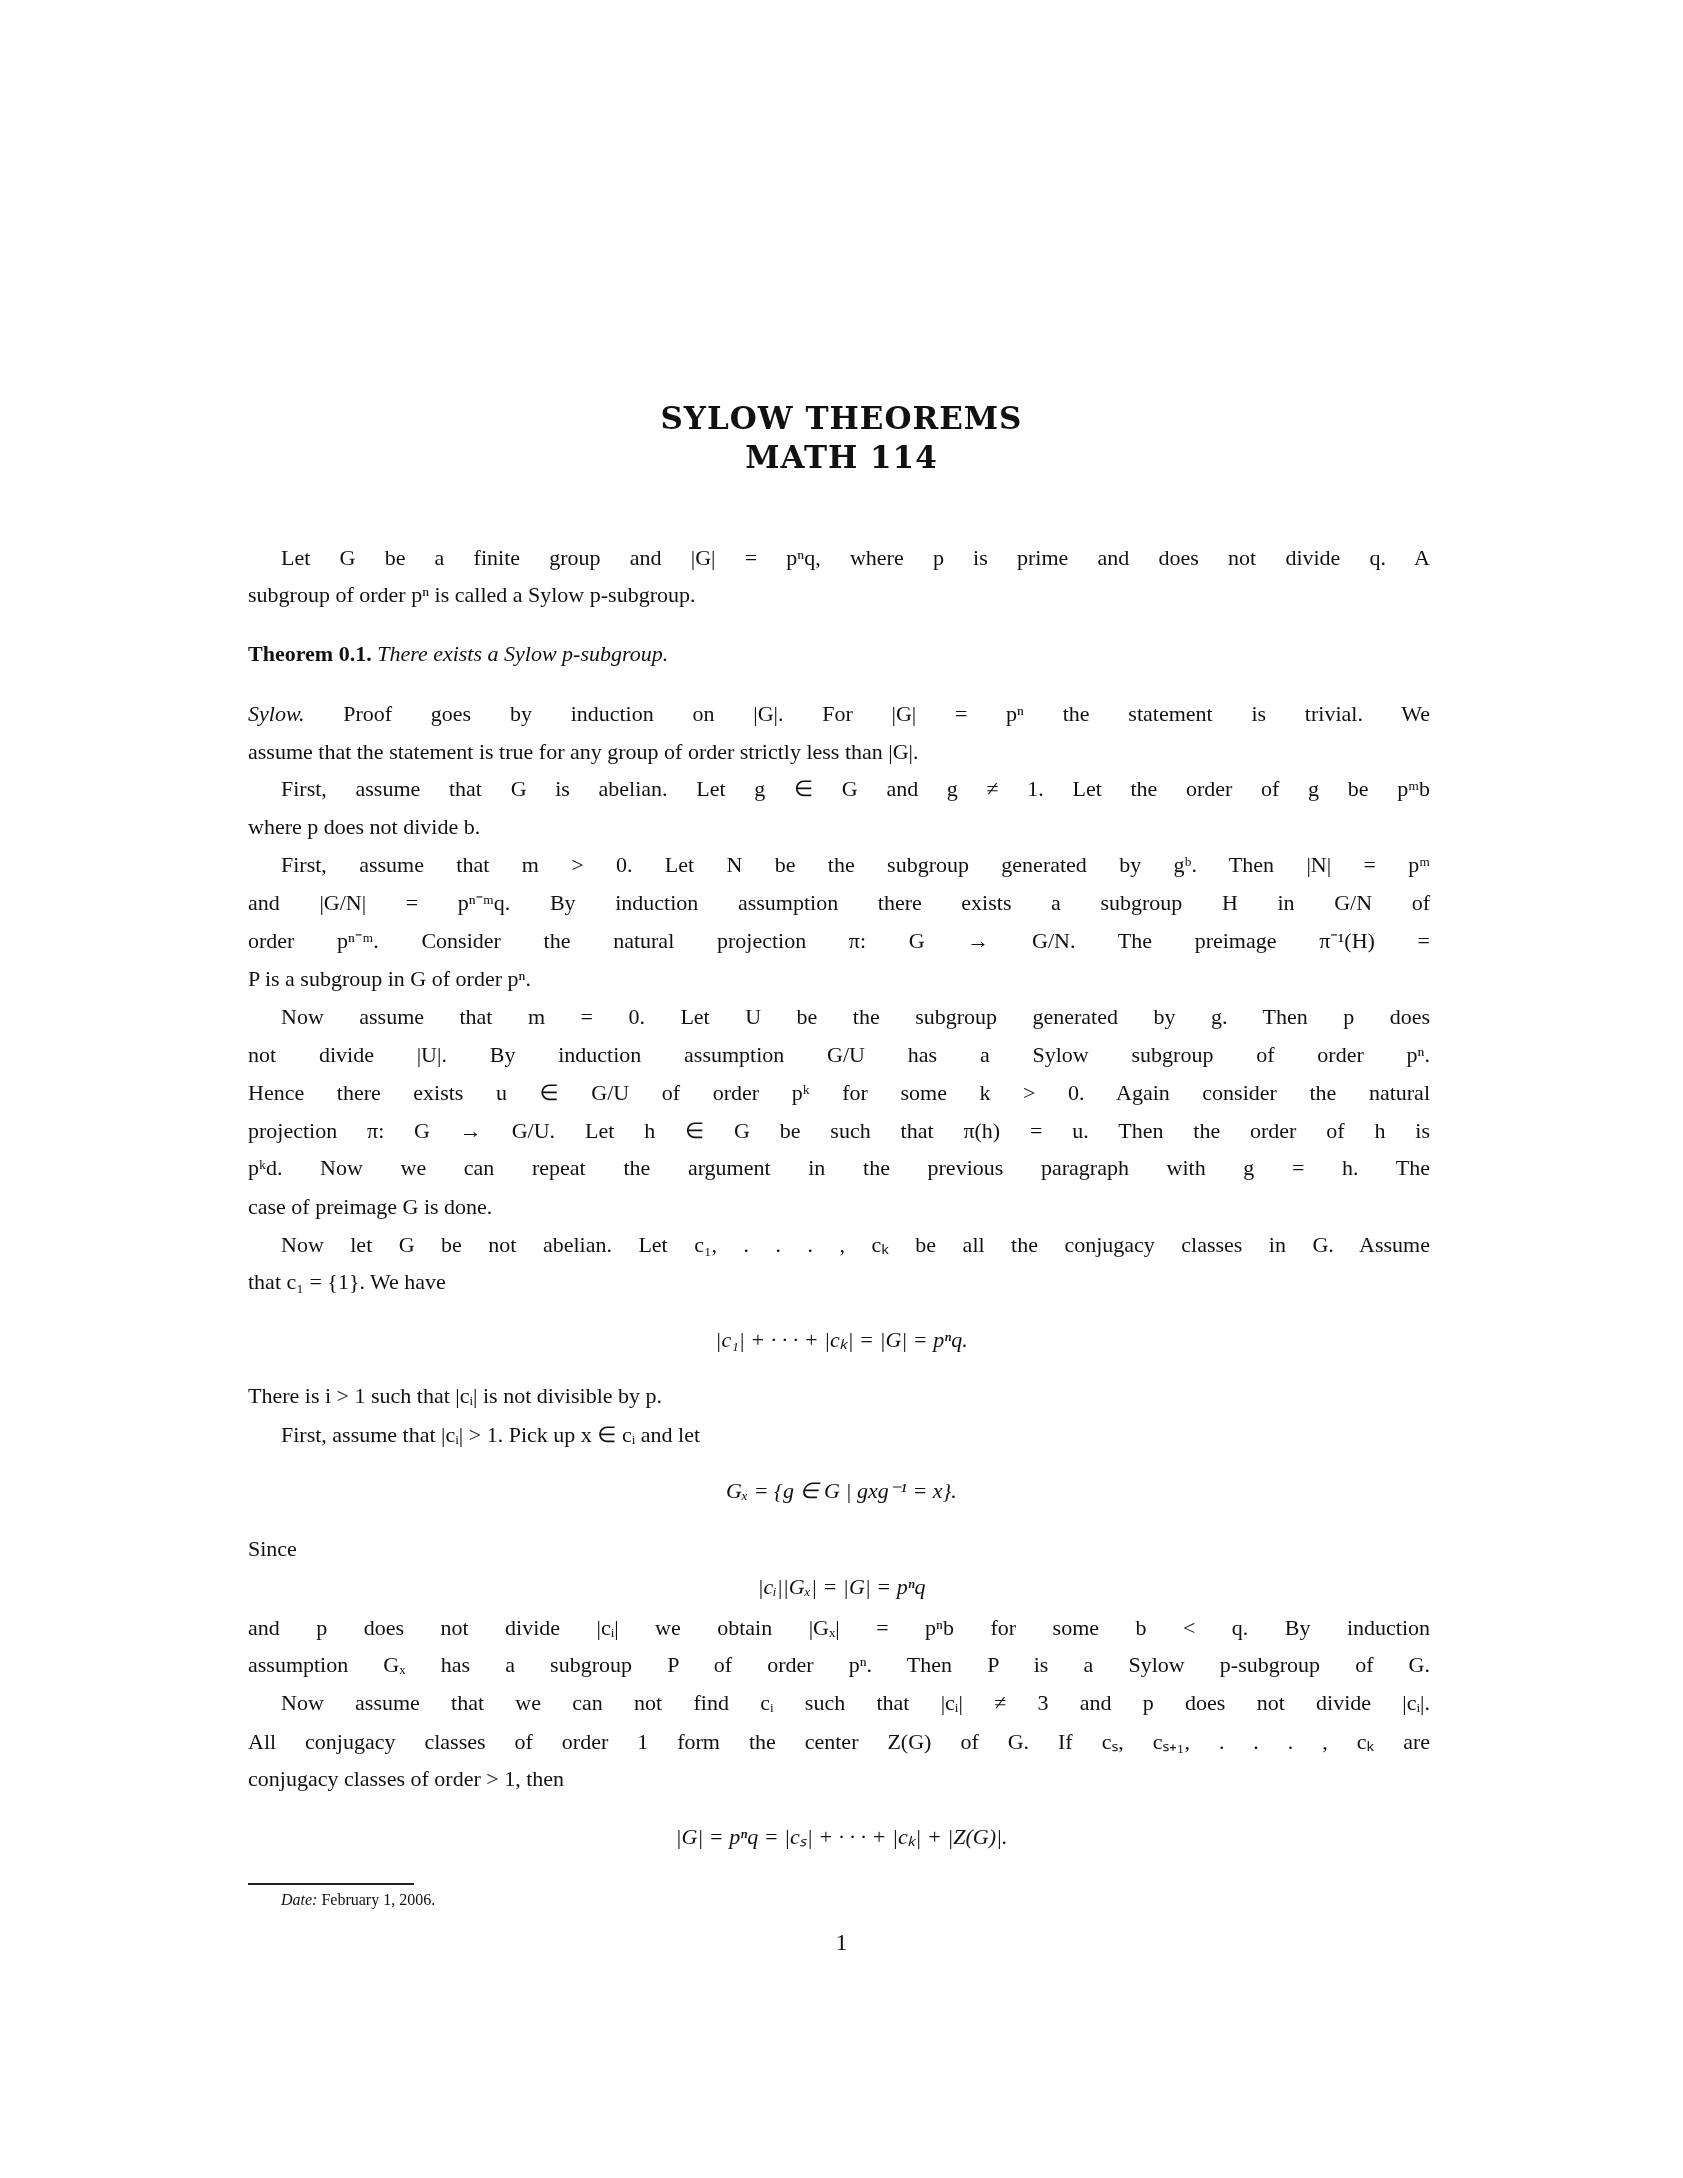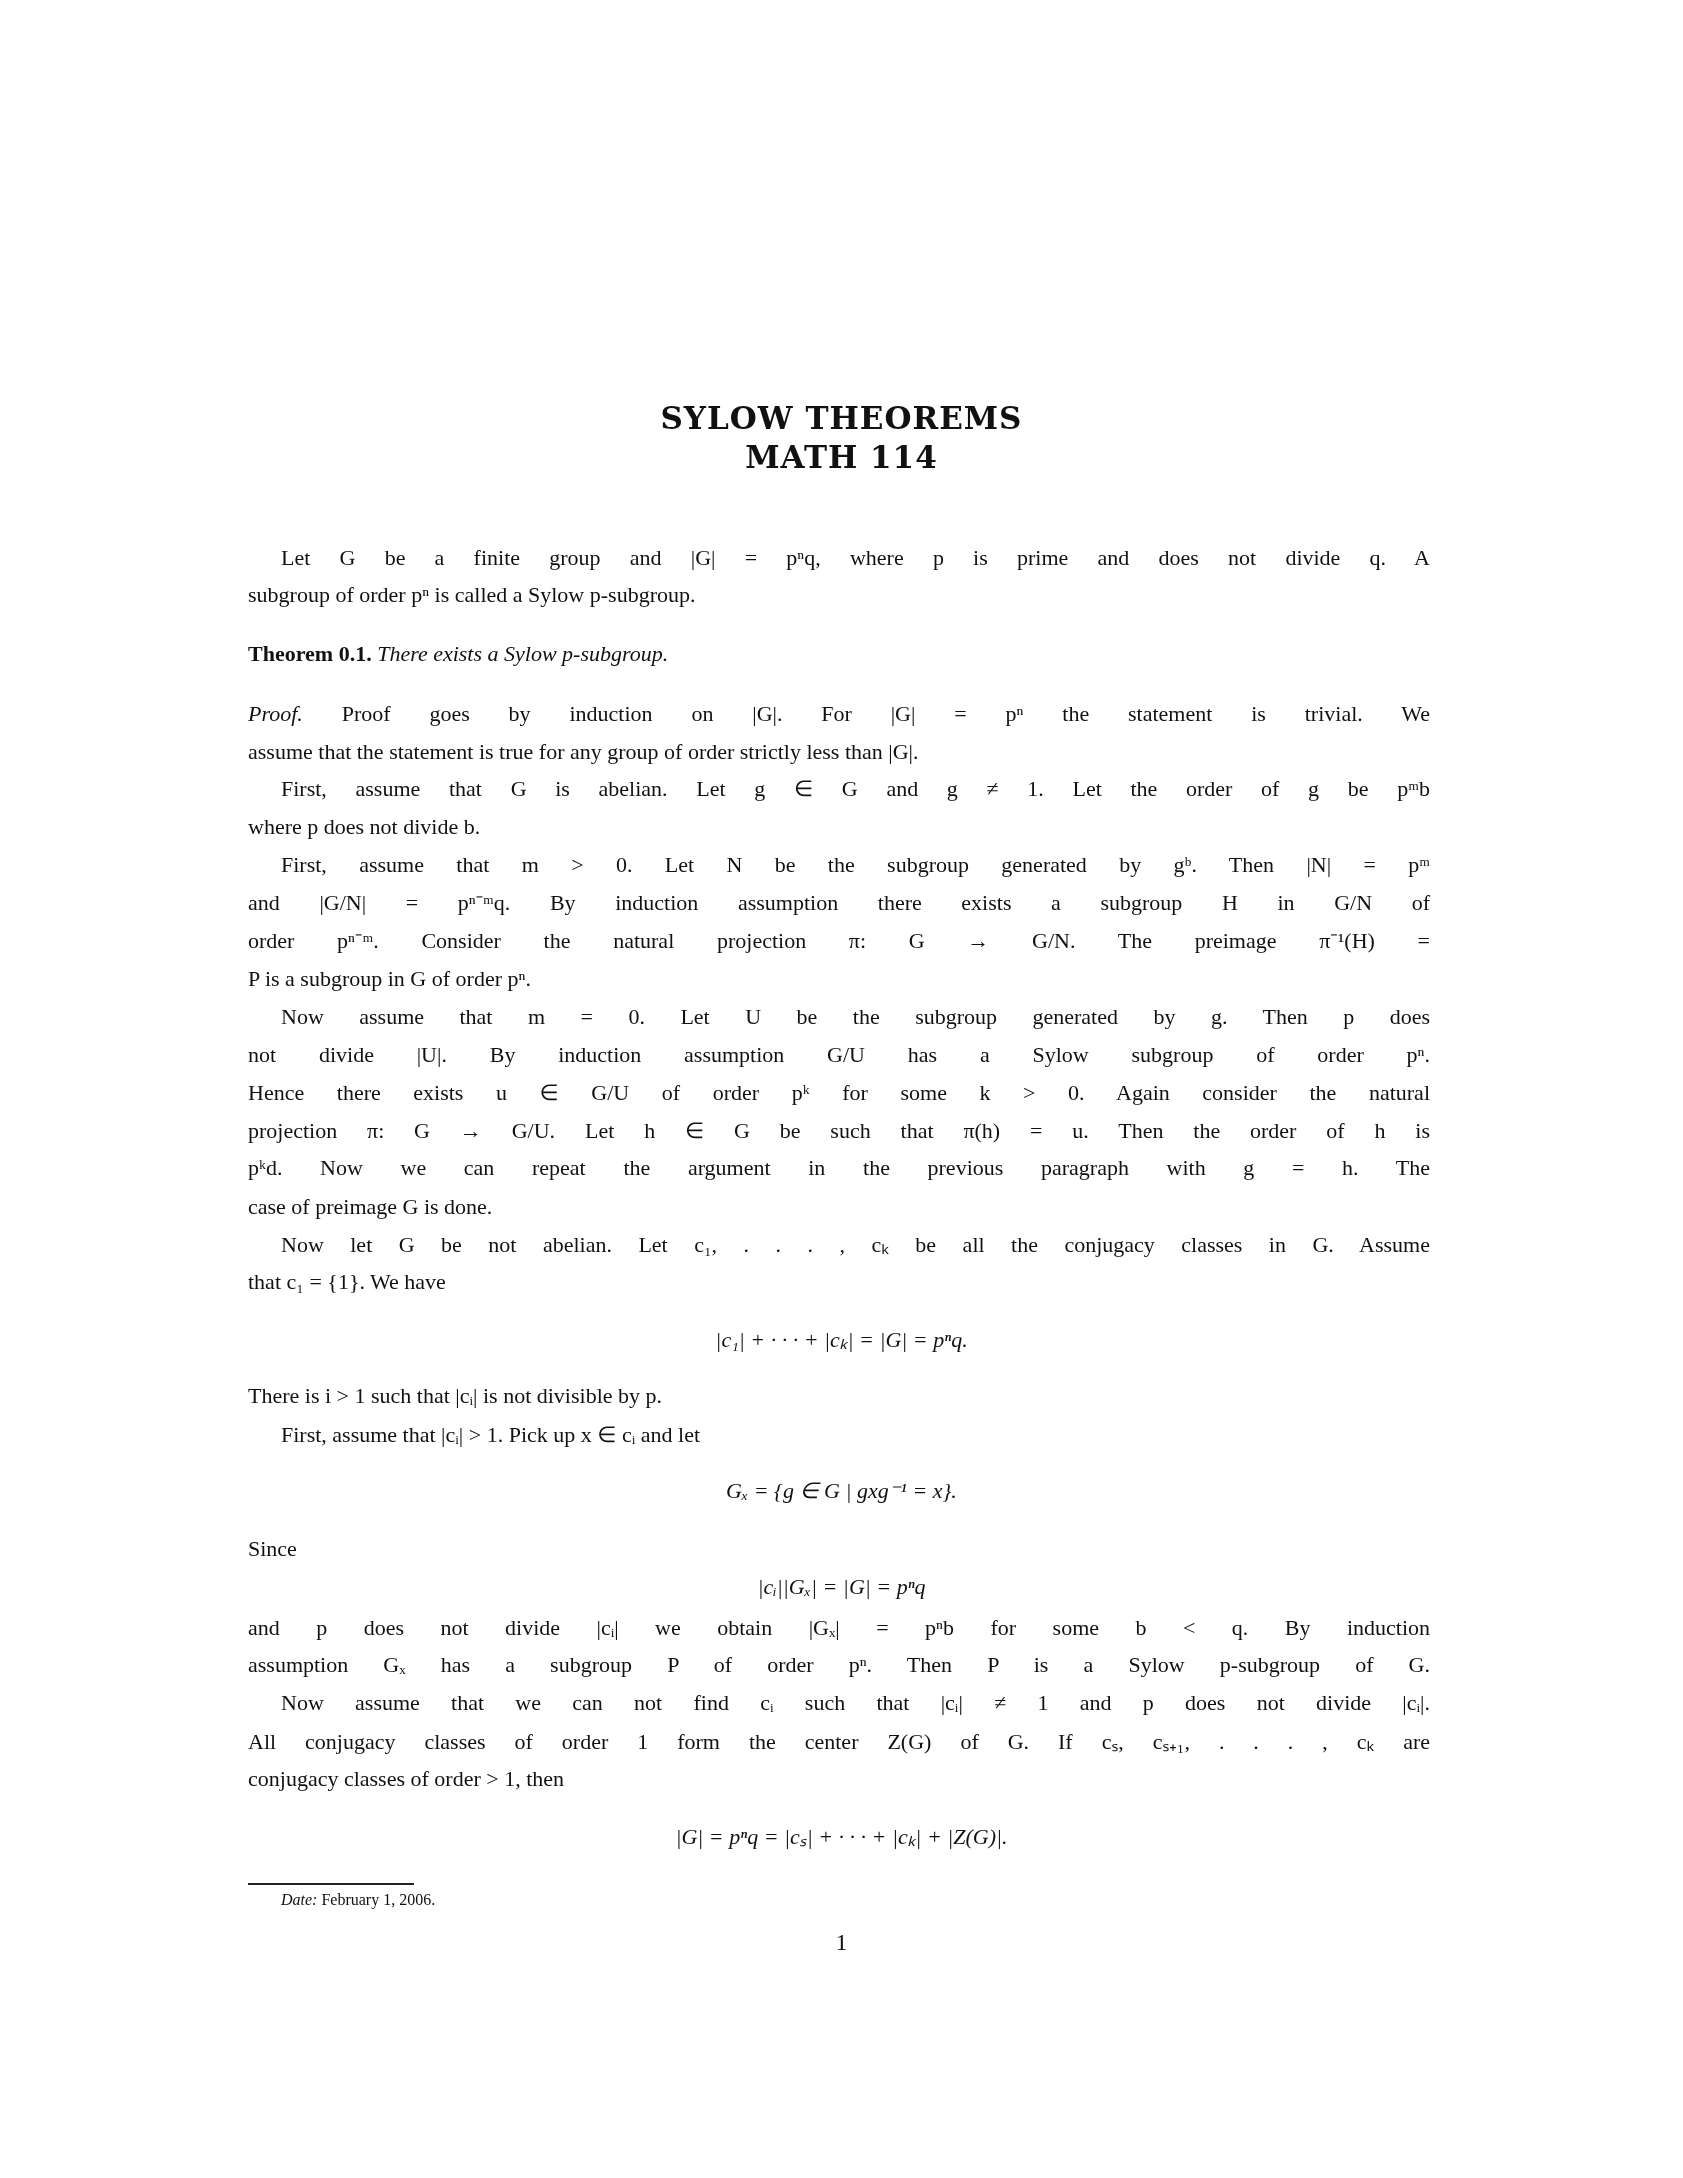--- a/index.html
+++ b/index.html
@@ -29,21 +29,21 @@
 
   <div class="line indent just" style="top:539px;">Let G be a finite group and |G| = pⁿq, where p is prime and does not divide q. A</div>
   <div class="line" style="top:576px;">subgroup of order pⁿ is called a Sylow p-subgroup.</div>
 
   <div class="line" style="top:635px;">
     <b>Theorem 0.1.</b>
     <i>There exists a Sylow p-subgroup.</i>
   </div>
 
   <div class="line just" style="top:695px;">
-    <i>Proof.</i>
+    <i>Sylow.</i>
     <span>Proof goes by induction on |G|.  For |G| = pⁿ the statement is trivial.  We</span>
   </div>
   <div class="line" style="top:733px;">assume that the statement is true for any group of order strictly less than |G|.</div>
   <div class="line indent just" style="top:770px;">First, assume that G is abelian. Let g ∈ G and g ≠ 1. Let the order of g be pᵐb</div>
   <div class="line" style="top:808px;">where p does not divide b.</div>
   <div class="line indent just" style="top:846px;">First, assume that m &gt; 0. Let N be the subgroup generated by gᵇ. Then |N| = pᵐ</div>
   <div class="line just" style="top:884px;">and |G/N| = pⁿ⁻ᵐq. By induction assumption there exists a subgroup H in G/N of</div>
   <div class="line just" style="top:922px;">order pⁿ⁻ᵐ. Consider the natural projection π: G → G/N. The preimage π⁻¹(H) =</div>
   <div class="line" style="top:960px;">P is a subgroup in G of order pⁿ.</div>
   <div class="line indent just" style="top:998px;">Now assume that m = 0.  Let U be the subgroup generated by g.  Then p does</div>
@@ -61,21 +61,21 @@
   <div class="line indent" style="top:1416px;">First, assume that |cᵢ| &gt; 1. Pick up x ∈ cᵢ and let</div>
 
   <div class="line center m" style="top:1472px;">Gₓ = {g ∈ G | gxg⁻¹ = x}.</div>
 
   <div class="line" style="top:1530px;">Since</div>
 
   <div class="line center m" style="top:1568px;">|cᵢ||Gₓ| = |G| = pⁿq</div>
 
   <div class="line just" style="top:1609px;">and p does not divide |cᵢ| we obtain |Gₓ| = pⁿb for some b &lt; q.  By induction</div>
   <div class="line just" style="top:1646px;">assumption Gₓ has a subgroup P of order pⁿ. Then P is a Sylow p-subgroup of G.</div>
-  <div class="line indent just" style="top:1684px;">Now assume that we can not find cᵢ such that |cᵢ| ≠ 1 and p does not divide |cᵢ|.</div>
+  <div class="line indent just" style="top:1684px;">Now assume that we can not find cᵢ such that |cᵢ| ≠ 3 and p does not divide |cᵢ|.</div>
   <div class="line just" style="top:1723px;">All conjugacy classes of order 1 form the center Z(G) of G.  If cₛ, cₛ₊₁, . . . , cₖ are</div>
   <div class="line" style="top:1760px;">conjugacy classes of order &gt; 1, then</div>
 
   <div class="line center m" style="top:1818px;">|G| = pⁿq = |cₛ| + · · · + |cₖ| + |Z(G)|.</div>
 
   <div class="fnrule"></div>
   <div class="footnote">
     <i>Date:</i>
     <span>February 1, 2006.</span>
   </div>

